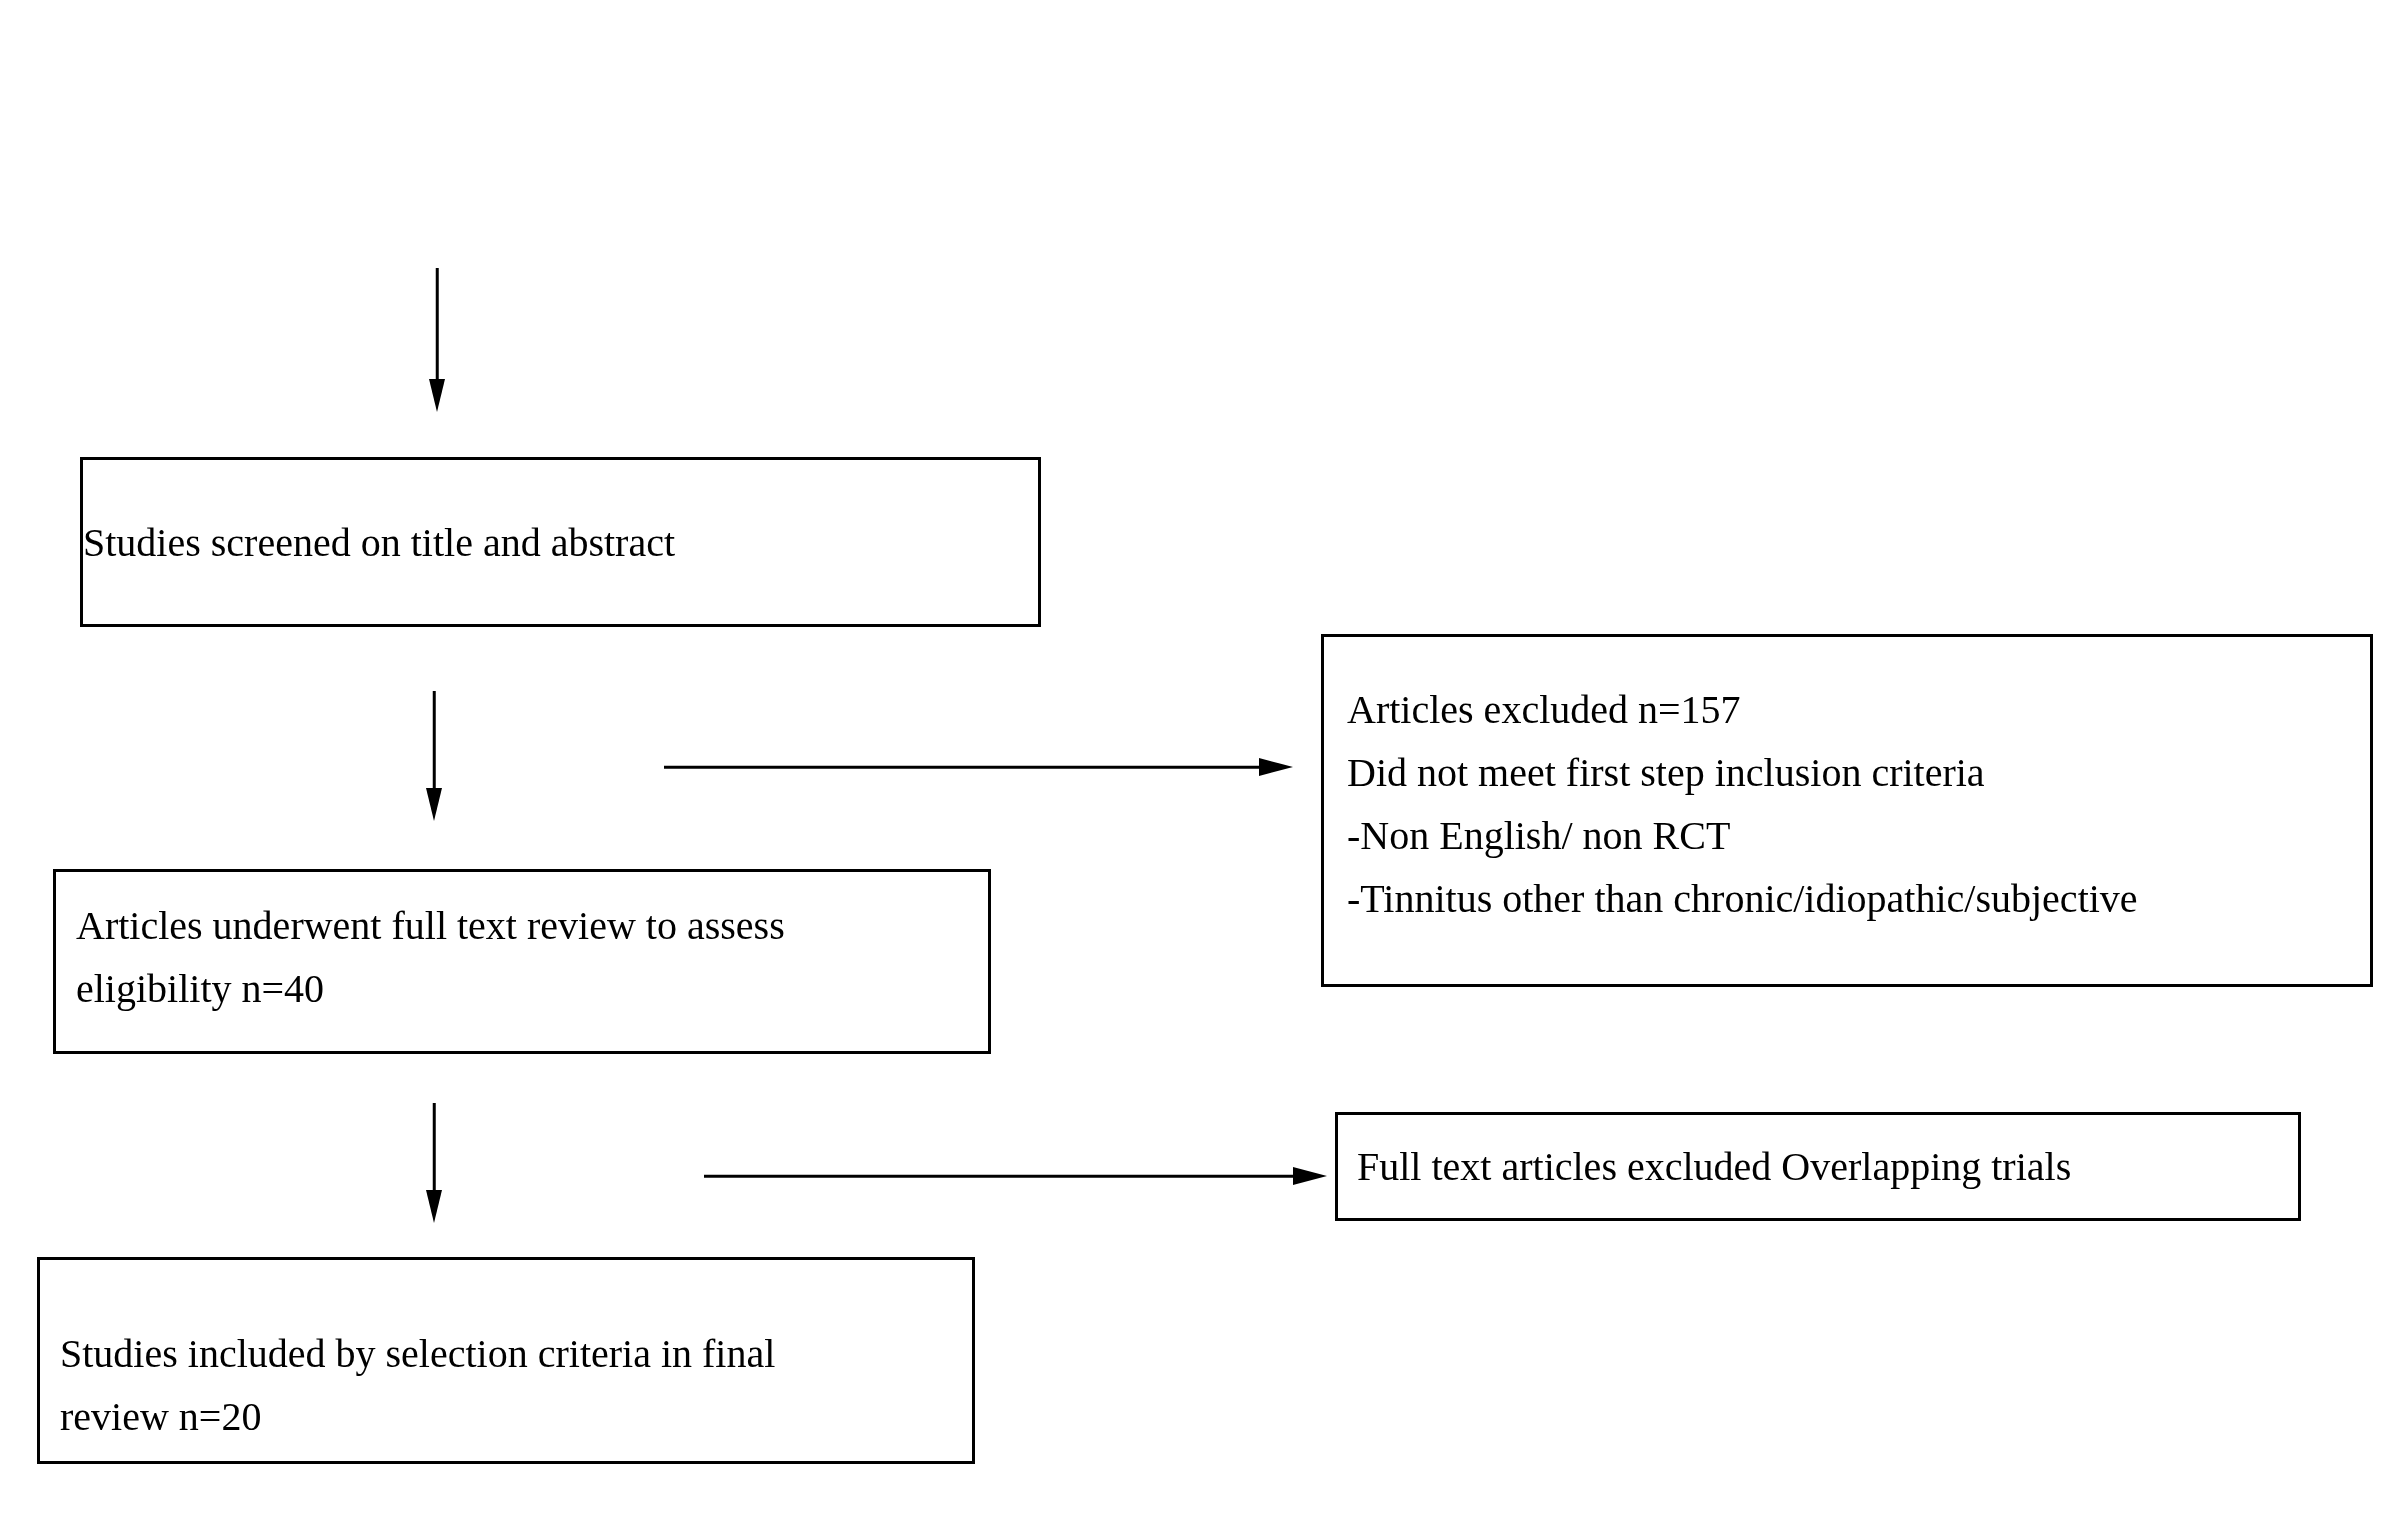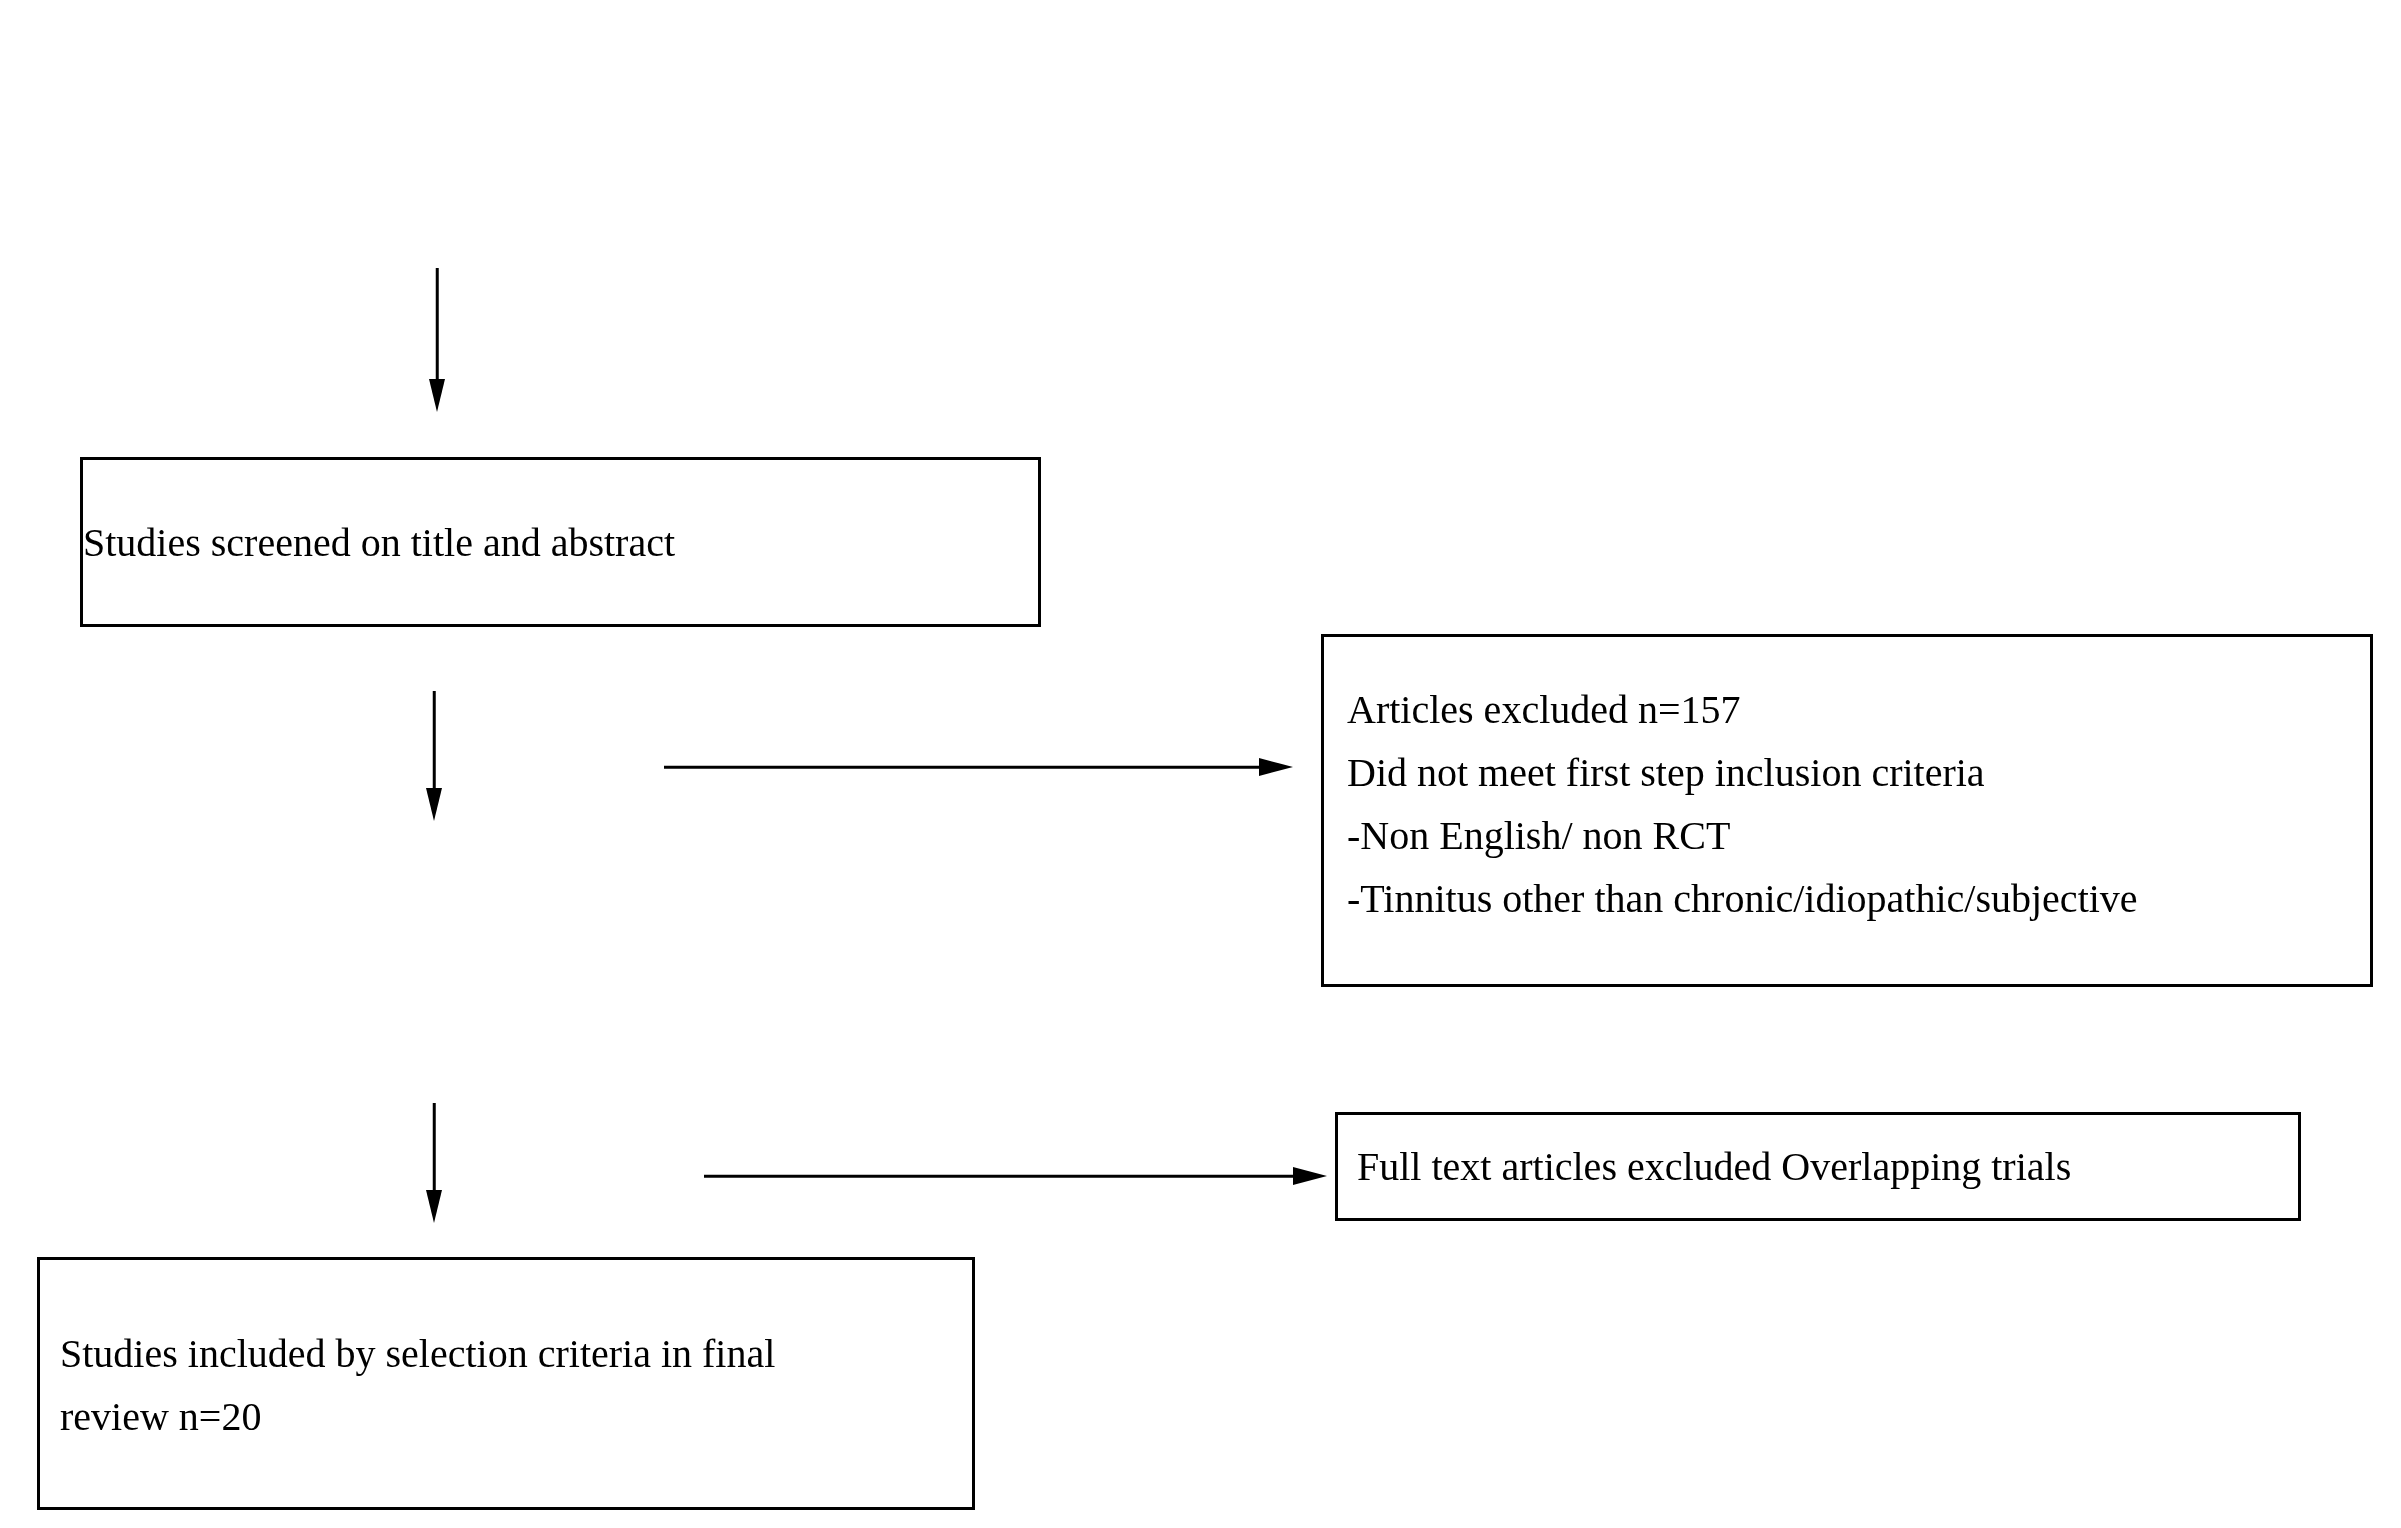--- a/index.html
+++ b/index.html
@@ -33,21 +33,21 @@
   #box-screened {
     left: 80px; top: 457px; width: 961px; height: 170px;
     display: flex; align-items: center;
   }
   #box-fulltext {
     left: 53px; top: 869px; width: 938px; height: 185px;
     padding: 21.5px 11.4px 0 20px;
     line-height: 63px;
   }
   #box-included {
-    left: 37px; top: 1257px; width: 938px; height: 253px;
+    left: 37px; top: 1257px; width: 938px; height: 207px;
     padding: 62px 11.4px 0 20px;
     line-height: 63px;
   }
   #box-excluded1 {
     left: 1321px; top: 634px; width: 1052px; height: 353px;
     padding: 41px 11.4px 0 23px;
     line-height: 63px;
   }
   #box-excluded2 {
     left: 1335px; top: 1112px; width: 966px; height: 109px;
@@ -94,20 +94,22 @@
   #arrow-h2 .shaft { width: 593px; }
 </style>
 </head>
 <body>
 
 <div class="canvas">
 
 
   <div class="box" id="box-screened">Studies screened on title and abstract</div>
 
+  <div class="box" id="box-fulltext">Articles underwent full text review to assess
+eligibility n=40</div>
 
   <div class="box" id="box-included">Studies included by selection criteria in final
 review n=20</div>
 
   <div class="box" id="box-excluded1">Articles excluded n=157
 Did not meet first step inclusion criteria
 -Non English/ non RCT
 -Tinnitus other than chronic/idiopathic/subjective</div>
 
   <div class="box" id="box-excluded2">Full text articles excluded Overlapping trials</div>

